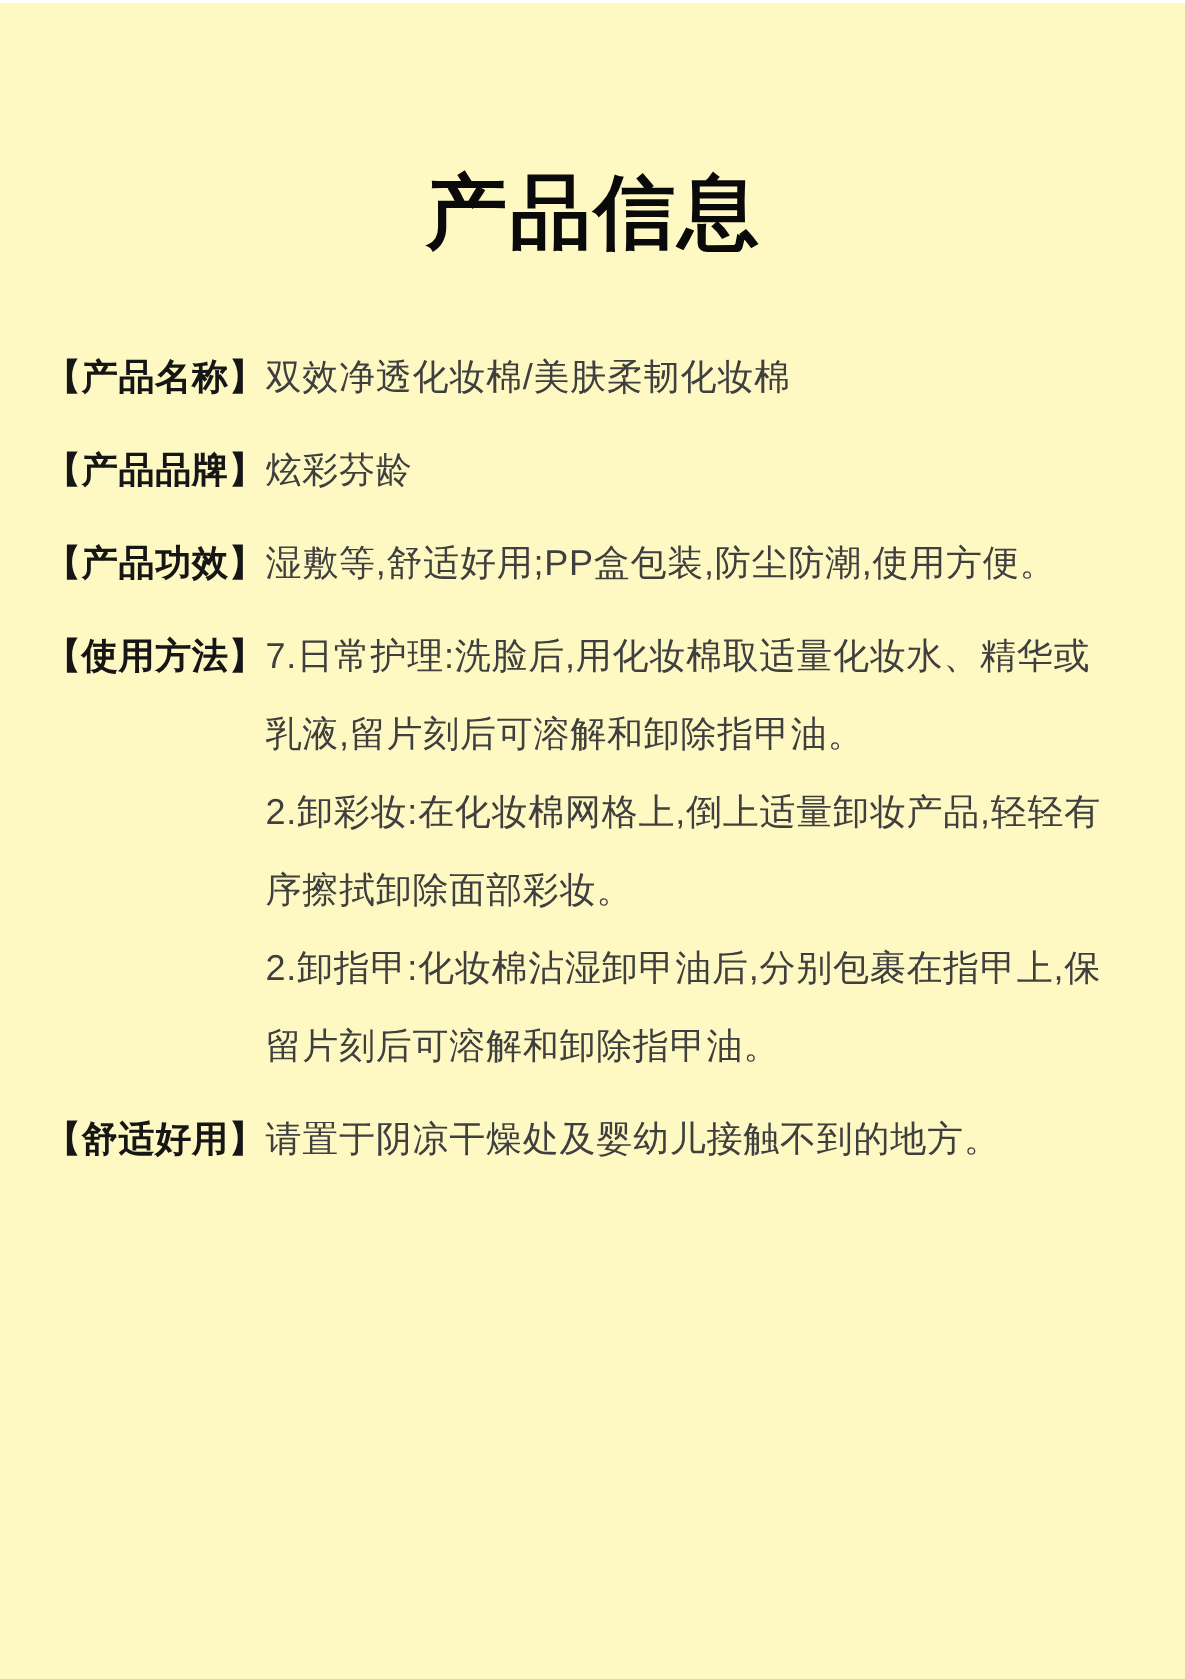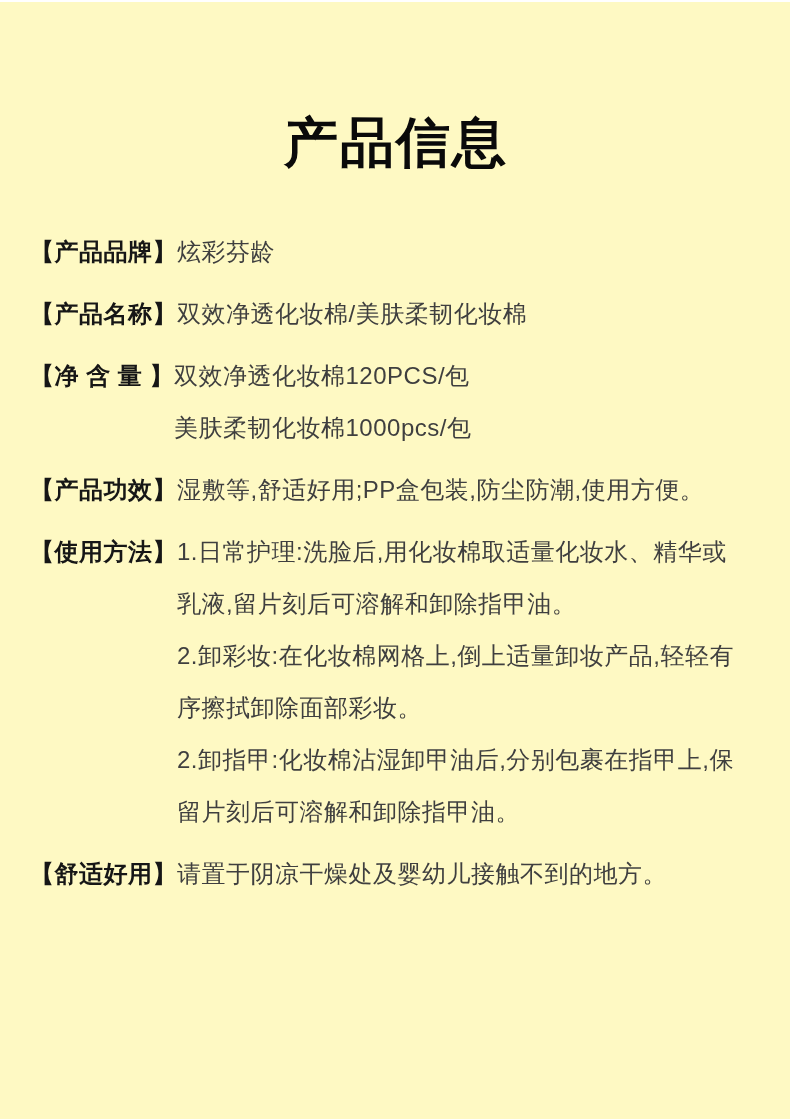--- a/index.html
+++ b/index.html
@@ -53,52 +53,45 @@
 </head>
 <body>
 
 <div class="page">
 
   <h1 class="title">产品信息</h1>
 
   <div class="sections">
 
     <section class="row">
-      <div class="label">【产品品牌】</div>
-      <div class="content">
-        <div class="line">炫彩芬龄</div>
-      </div>
-    </section>
-
-    <section class="row">
       <div class="label">【产品名称】</div>
       <div class="content">
         <div class="line">双效净透化妆棉/美肤柔韧化妆棉</div>
       </div>
     </section>
 
     <section class="row">
-      <div class="label">【净 含 量 】</div>
+      <div class="label">【产品品牌】</div>
       <div class="content">
-        <div class="line">双效净透化妆棉120PCS/包</div>
-        <div class="line">美肤柔韧化妆棉1000pcs/包</div>
+        <div class="line">炫彩芬龄</div>
       </div>
     </section>
+
 
     <section class="row">
       <div class="label">【产品功效】</div>
       <div class="content">
         <div class="line">湿敷等,舒适好用;PP盒包装,防尘防潮,使用方便。</div>
       </div>
     </section>
 
     <section class="row">
       <div class="label">【使用方法】</div>
       <div class="content">
-        <div class="line">1.日常护理:洗脸后,用化妆棉取适量化妆水、精华或</div>
+        <div class="line">7.日常护理:洗脸后,用化妆棉取适量化妆水、精华或</div>
         <div class="line">乳液,留片刻后可溶解和卸除指甲油。</div>
         <div class="line">2.卸彩妆:在化妆棉网格上,倒上适量卸妆产品,轻轻有</div>
         <div class="line">序擦拭卸除面部彩妆。</div>
         <div class="line">2.卸指甲:化妆棉沾湿卸甲油后,分别包裹在指甲上,保</div>
         <div class="line">留片刻后可溶解和卸除指甲油。</div>
       </div>
     </section>
 
     <section class="row">
       <div class="label">【舒适好用】</div>

